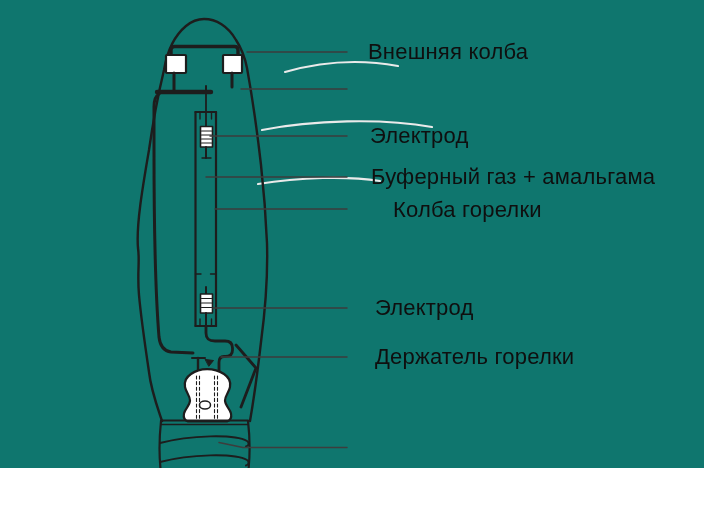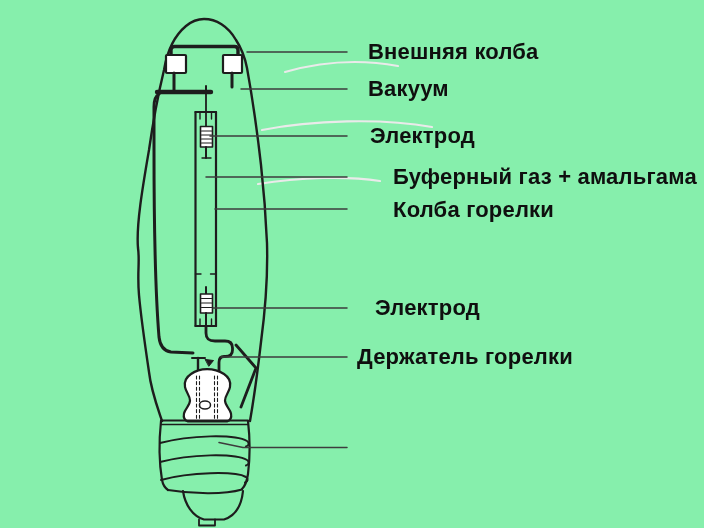--- a/index.html
+++ b/index.html
@@ -1,22 +1,21 @@
 <!DOCTYPE html>
 <html><head>
 <meta charset="utf-8">
 <style>
   html,body{margin:0;padding:0;background:#ffffff;}
   .screen{
     position:relative;
-    width:704px;height:528px;
-    background:#86efac;
+    width:704px;height:468px;
+    background:#0f766e;
     overflow:hidden;
     font-family:"Liberation Sans", sans-serif;
-    font-weight:bold;
   }
   .diagram-svg{position:absolute;left:0;top:0;}
   .label{
     position:absolute;
     font-size:22px;
     line-height:26px;
     color:#0f0f0f;
     white-space:nowrap;
     letter-spacing:0.2px;
   }
@@ -165,20 +164,19 @@
       <path d="M 210,136 L 347,136"></path>
       <path d="M 206,177 L 347,177"></path>
       <path d="M 215,209 L 347,209"></path>
       <path d="M 213,308 L 347,308"></path>
       <path d="M 221,357 L 347,357"></path>
       <path d="M 219,442.5 L 243,447.5 L 347,447.5"></path>
     </g>
   </svg>
 
   <div class="label" style="left:368px;top:39px">Внешняя колба</div>
-  <div class="label" style="left:368px;top:76px">Вакуум</div>
   <div class="label" style="left:370px;top:123px">Электрод</div>
-  <div class="label" style="left:393px;top:164px">Буферный газ + амальгама</div>
+  <div class="label" style="left:371px;top:164px">Буферный газ + амальгама</div>
   <div class="label" style="left:393px;top:197px">Колба горелки</div>
   <div class="label" style="left:375px;top:295px">Электрод</div>
-  <div class="label" style="left:357px;top:344px">Держатель горелки</div>
+  <div class="label" style="left:375px;top:344px">Держатель горелки</div>
 
 </div>
 
 </body></html>

